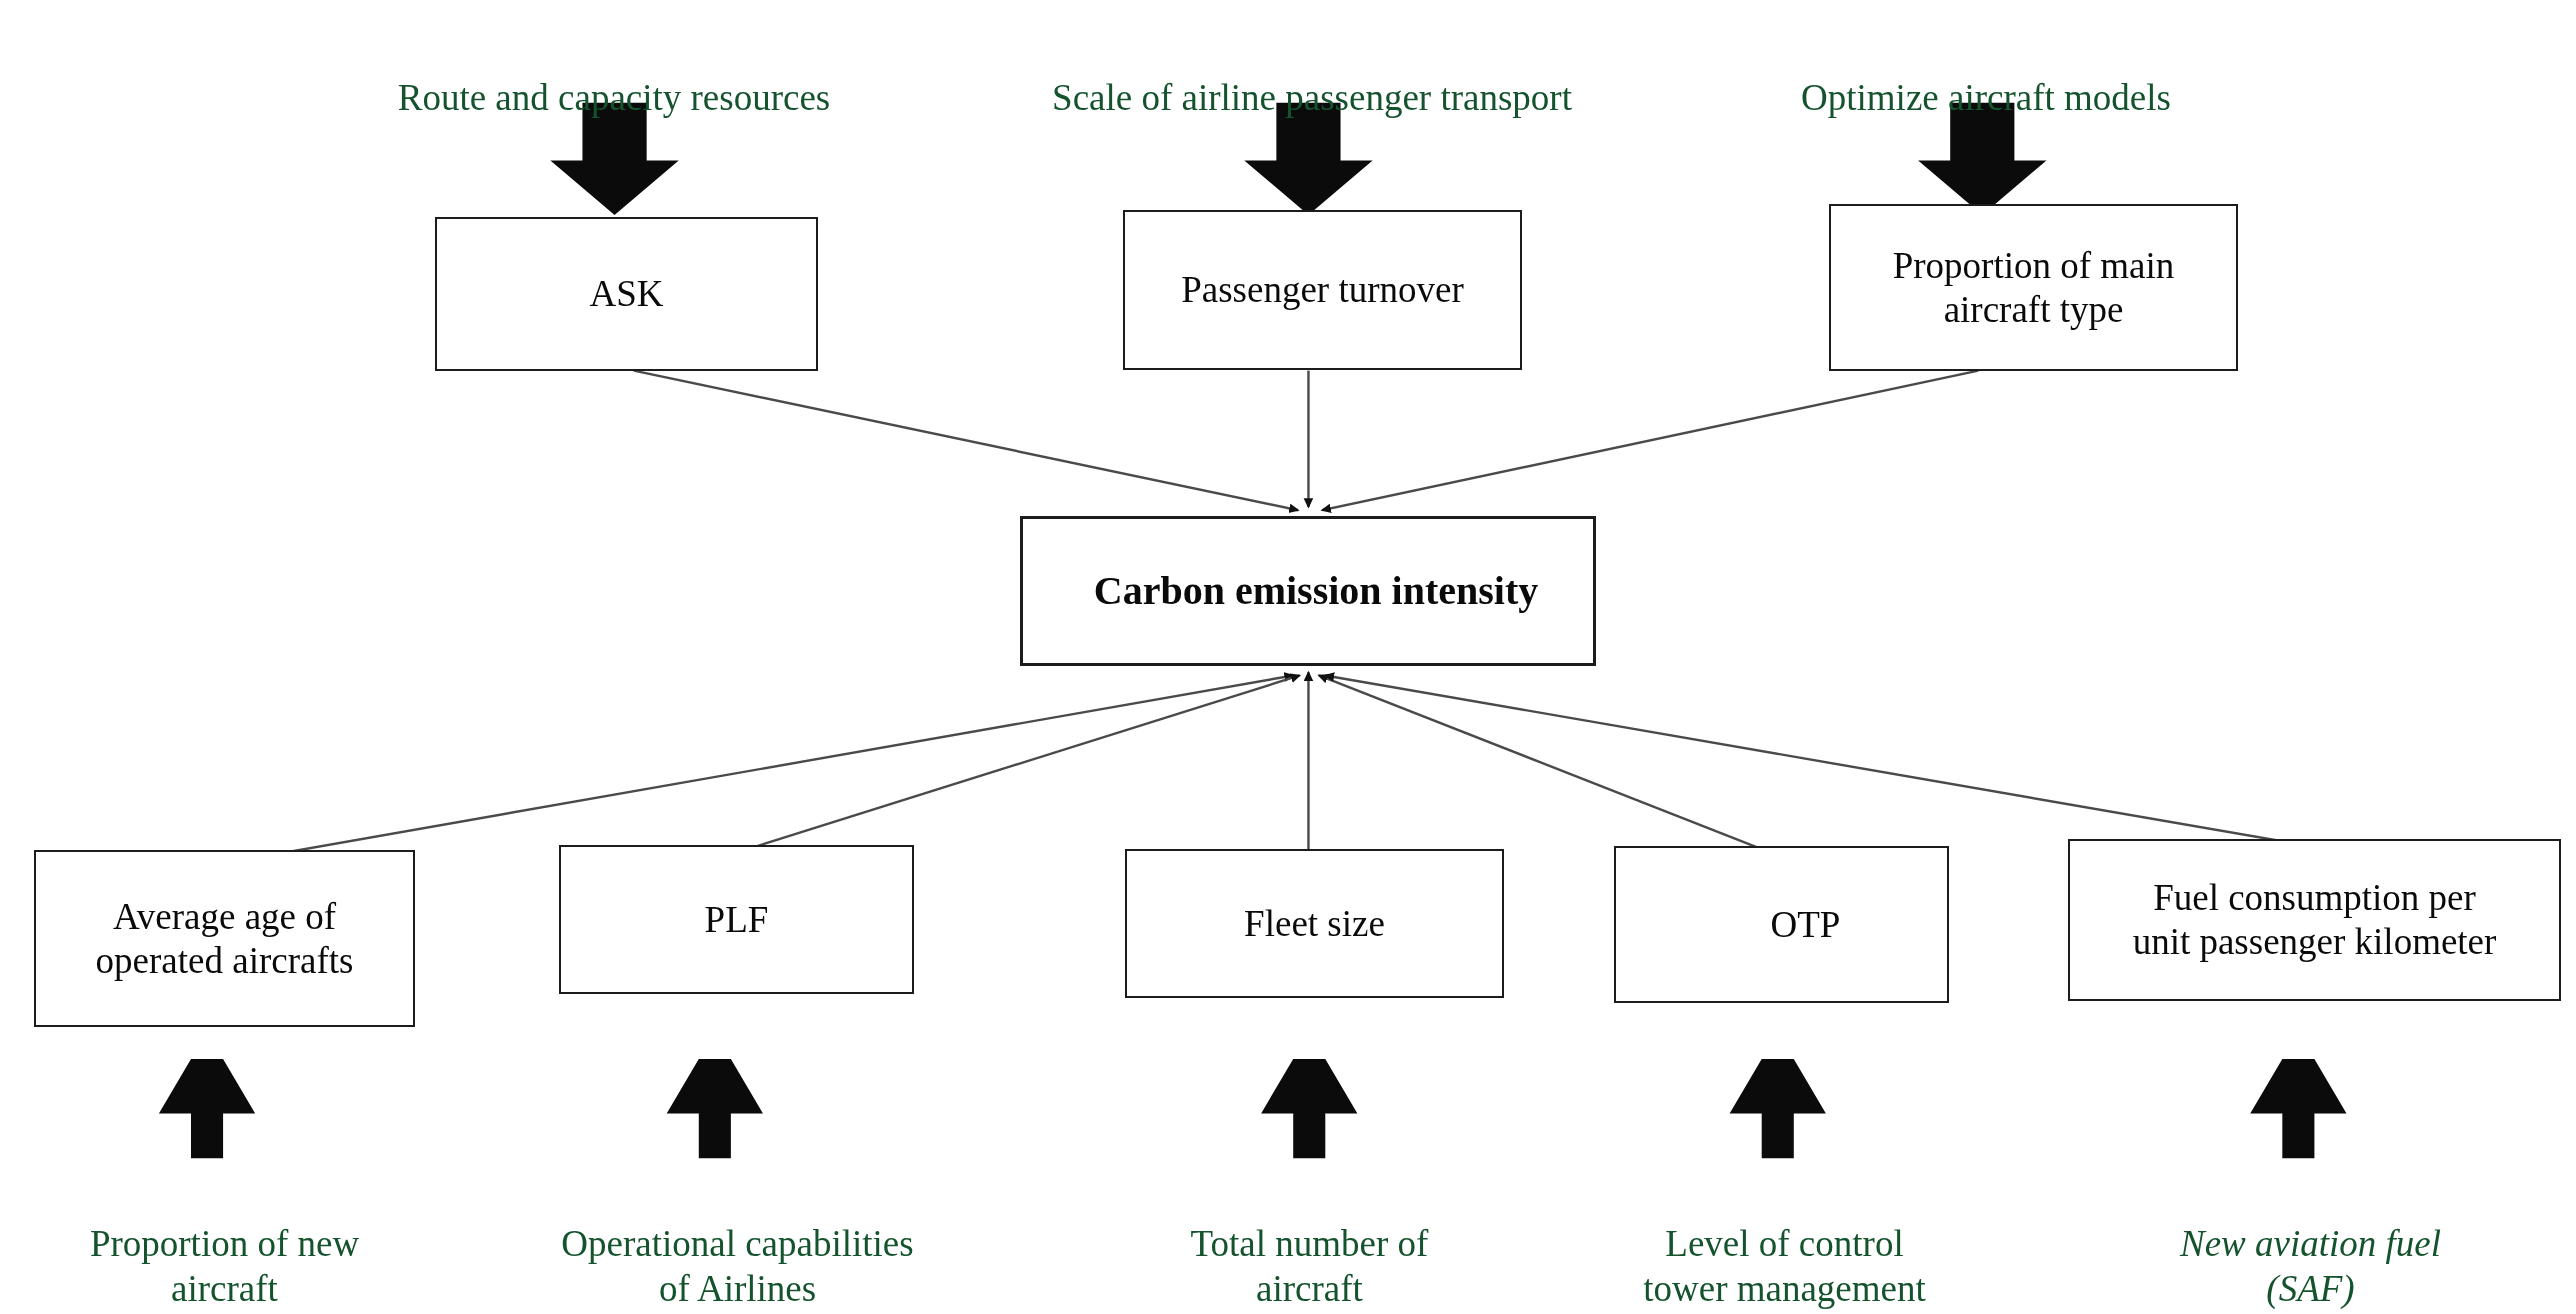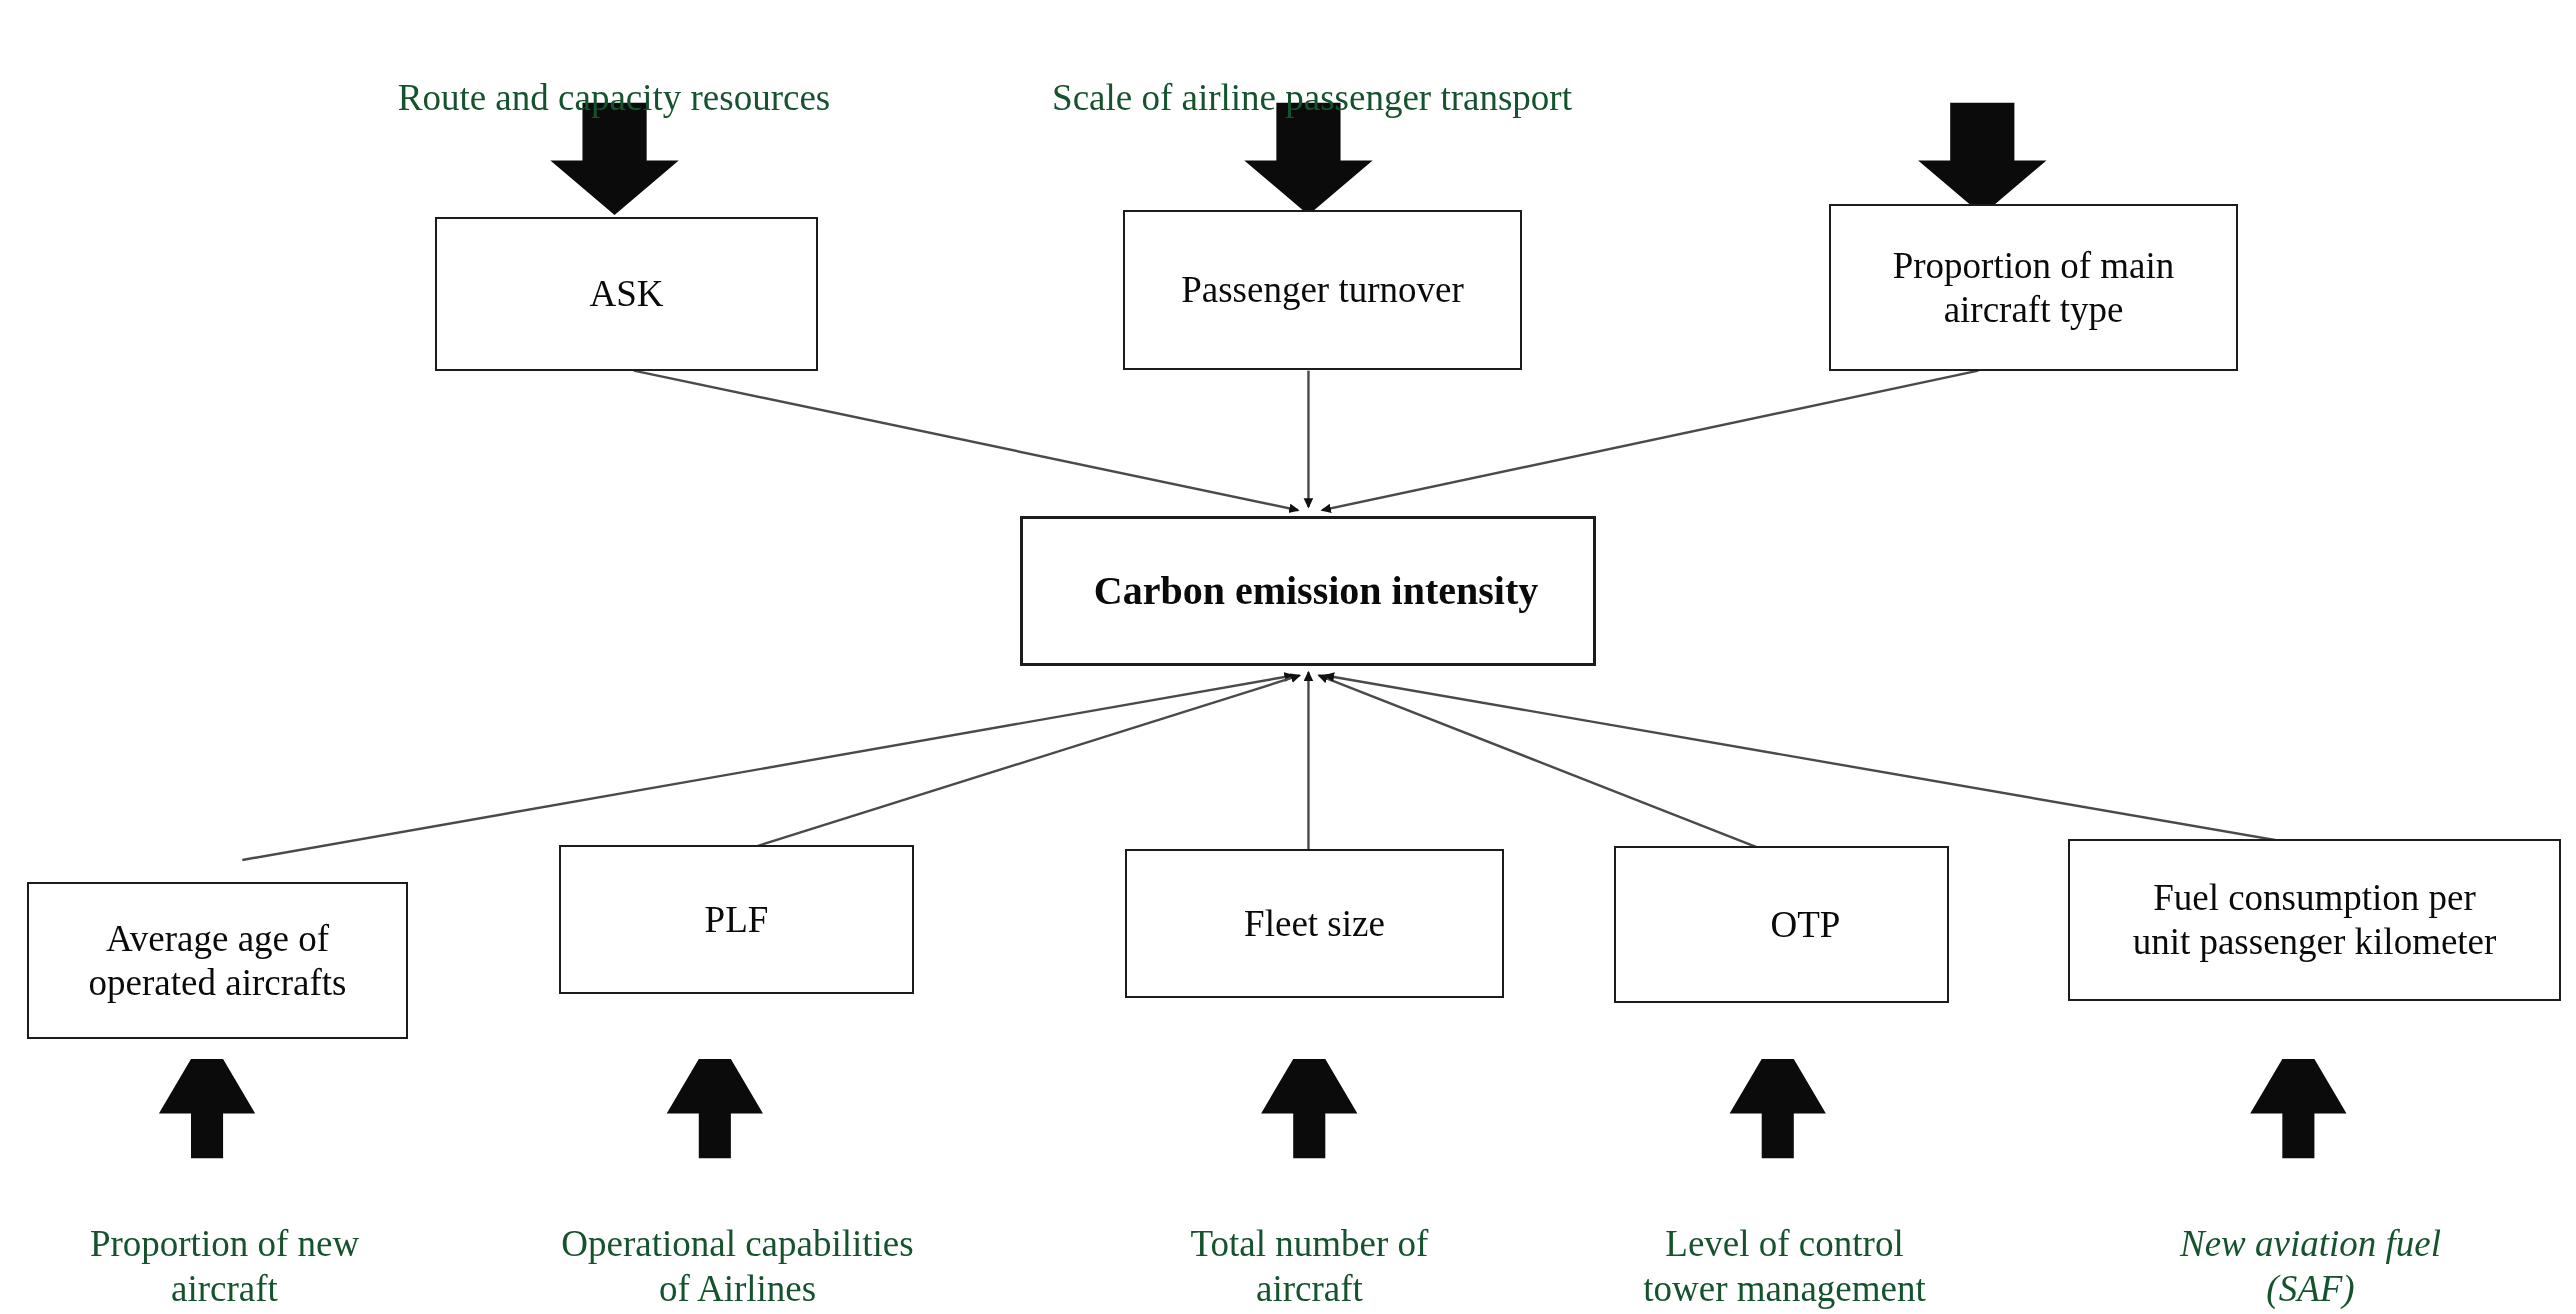--- a/index.html
+++ b/index.html
@@ -101,37 +101,40 @@
       <line x1="2910" y1="1060" x2="1652" y2="842" marker-end="url(#ah)"></line>
     </g>
   </svg>
 
   <div class="caption" style="left:233px; top:32px; width:762px;">
     <span>Route and capacity resources</span>
   </div>
   <div class="caption" style="left:915px; top:32px; width:794px;">
     <span>Scale of airline passenger transport</span>
   </div>
+  <div class="caption" style="left:1637px; top:32px; width:698px;">
+    <span>Optimize aircraft models</span>
+  </div>
 
   <div class="node-box" style="left:435px; top:217px; width:383px; height:154px;">
     <span class="node-label">ASK</span>
   </div>
   <div class="node-box" style="left:1123px; top:210px; width:399px; height:160px;">
     <span class="node-label">Passenger turnover</span>
   </div>
   <div class="node-box" style="left:1781px; top:204px; width:409px; height:167px;margin-left:48px;">
     <span class="node-label">Proportion of main
 aircraft type</span>
   </div>
 
   <div class="node-box central" style="left:1020px; top:516px; width:576px; height:150px;">
     <span class="node-label">Carbon emission intensity</span>
   </div>
 
-  <div class="node-box" style="left:27px; top:850px; width:381px; height:157px;margin-top:32px;">
+  <div class="node-box" style="left:34px; top:850px; width:381px; height:177px;">
     <span class="node-label">Average age of
 operated aircrafts</span>
   </div>
   <div class="node-box" style="left:559px; top:845px; width:355px; height:149px;">
     <span class="node-label">PLF</span>
   </div>
   <div class="node-box" style="left:1125px; top:849px; width:379px; height:149px;">
     <span class="node-label">Fleet size</span>
   </div>
   <div class="node-box" style="left:1614px; top:846px; width:335px; height:157px;padding-left:48px;">

